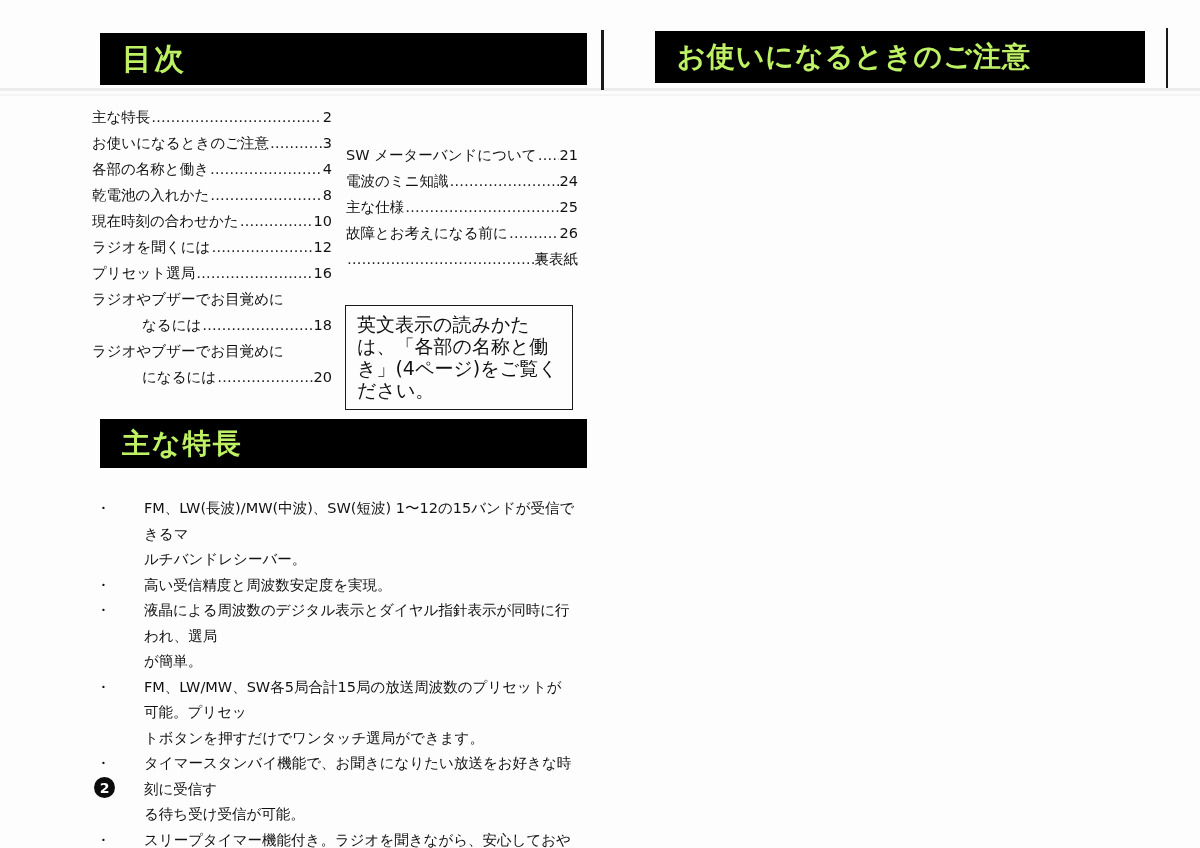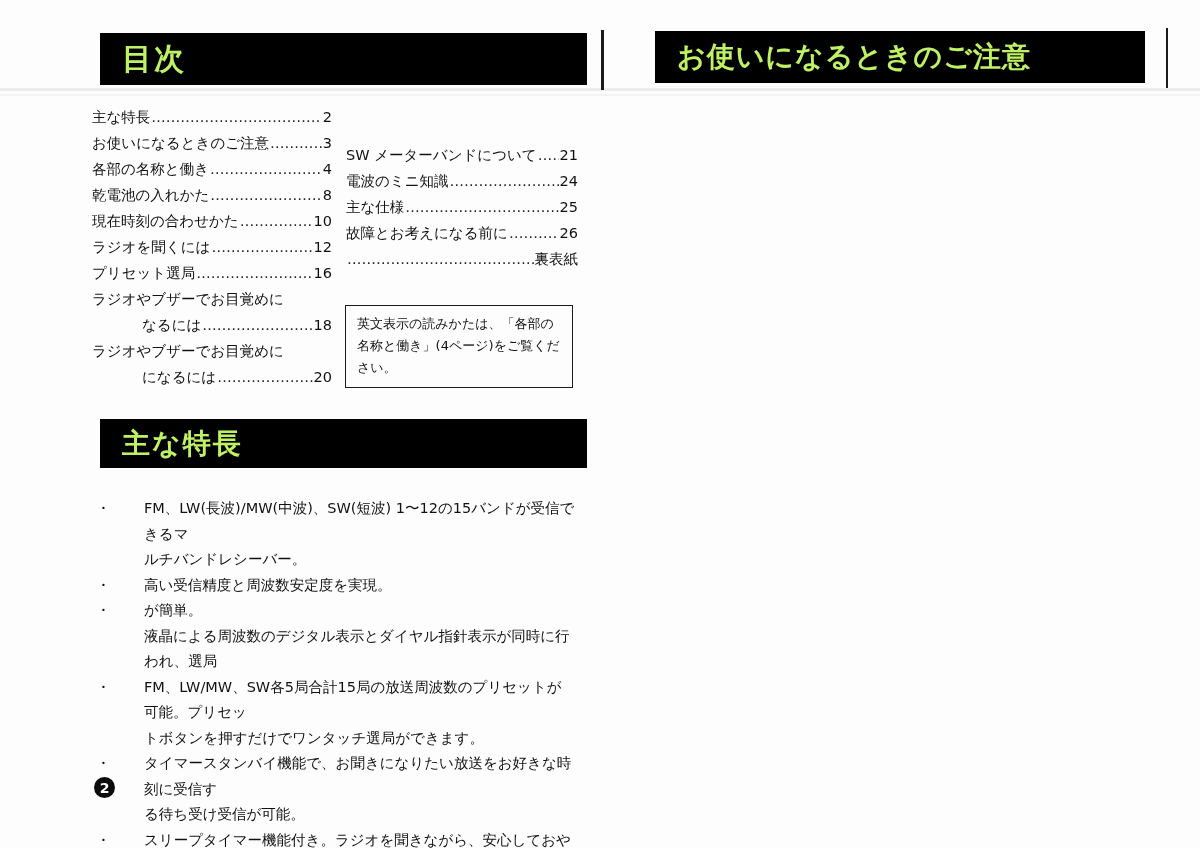--- a/index.html
+++ b/index.html
@@ -114,21 +114,21 @@
 
   
   .note-box {
     position: absolute;
     border: 1.5px solid #1a1a1a;
     box-sizing: border-box;
     padding: 7px 10px 8px 11px;
   }
   .note-box p {
     margin: 0;
-    font-size: 13px;
+    font-size: 19px;
     line-height: 22px;
   }
   #note-english { left: 345px; top: 305px; width: 228px; }
 
   
   .body-block {
     position: absolute;
     font-size: 14.5px;
     line-height: 25.5px;
   }
@@ -277,22 +277,22 @@
   <div class="body-block" id="features-list">
     <ul class="bullet-list" id="features-ul">
         <li>
           <span class="line-cont">FM、LW(長波)/MW(中波)、SW(短波) 1〜12の15バンドが受信できるマ</span>
           <span class="line-cont">ルチバンドレシーバー。</span>
         </li>
         <li>
           <span class="line-cont">高い受信精度と周波数安定度を実現。</span>
         </li>
         <li>
+          <span class="line-cont">液晶による周波数のデジタル表示とダイヤル指針表示が同時に行われ、選局</span>
           <span class="line-cont">が簡単。</span>
-          <span class="line-cont">液晶による周波数のデジタル表示とダイヤル指針表示が同時に行われ、選局</span>
         </li>
         <li>
           <span class="line-cont">FM、LW/MW、SW各5局合計15局の放送周波数のプリセットが可能。プリセッ</span>
           <span class="line-cont">トボタンを押すだけでワンタッチ選局ができます。</span>
         </li>
         <li>
           <span class="line-cont">タイマースタンバイ機能で、お聞きになりたい放送をお好きな時刻に受信す</span>
           <span class="line-cont">る待ち受け受信が可能。</span>
         </li>
         <li>

